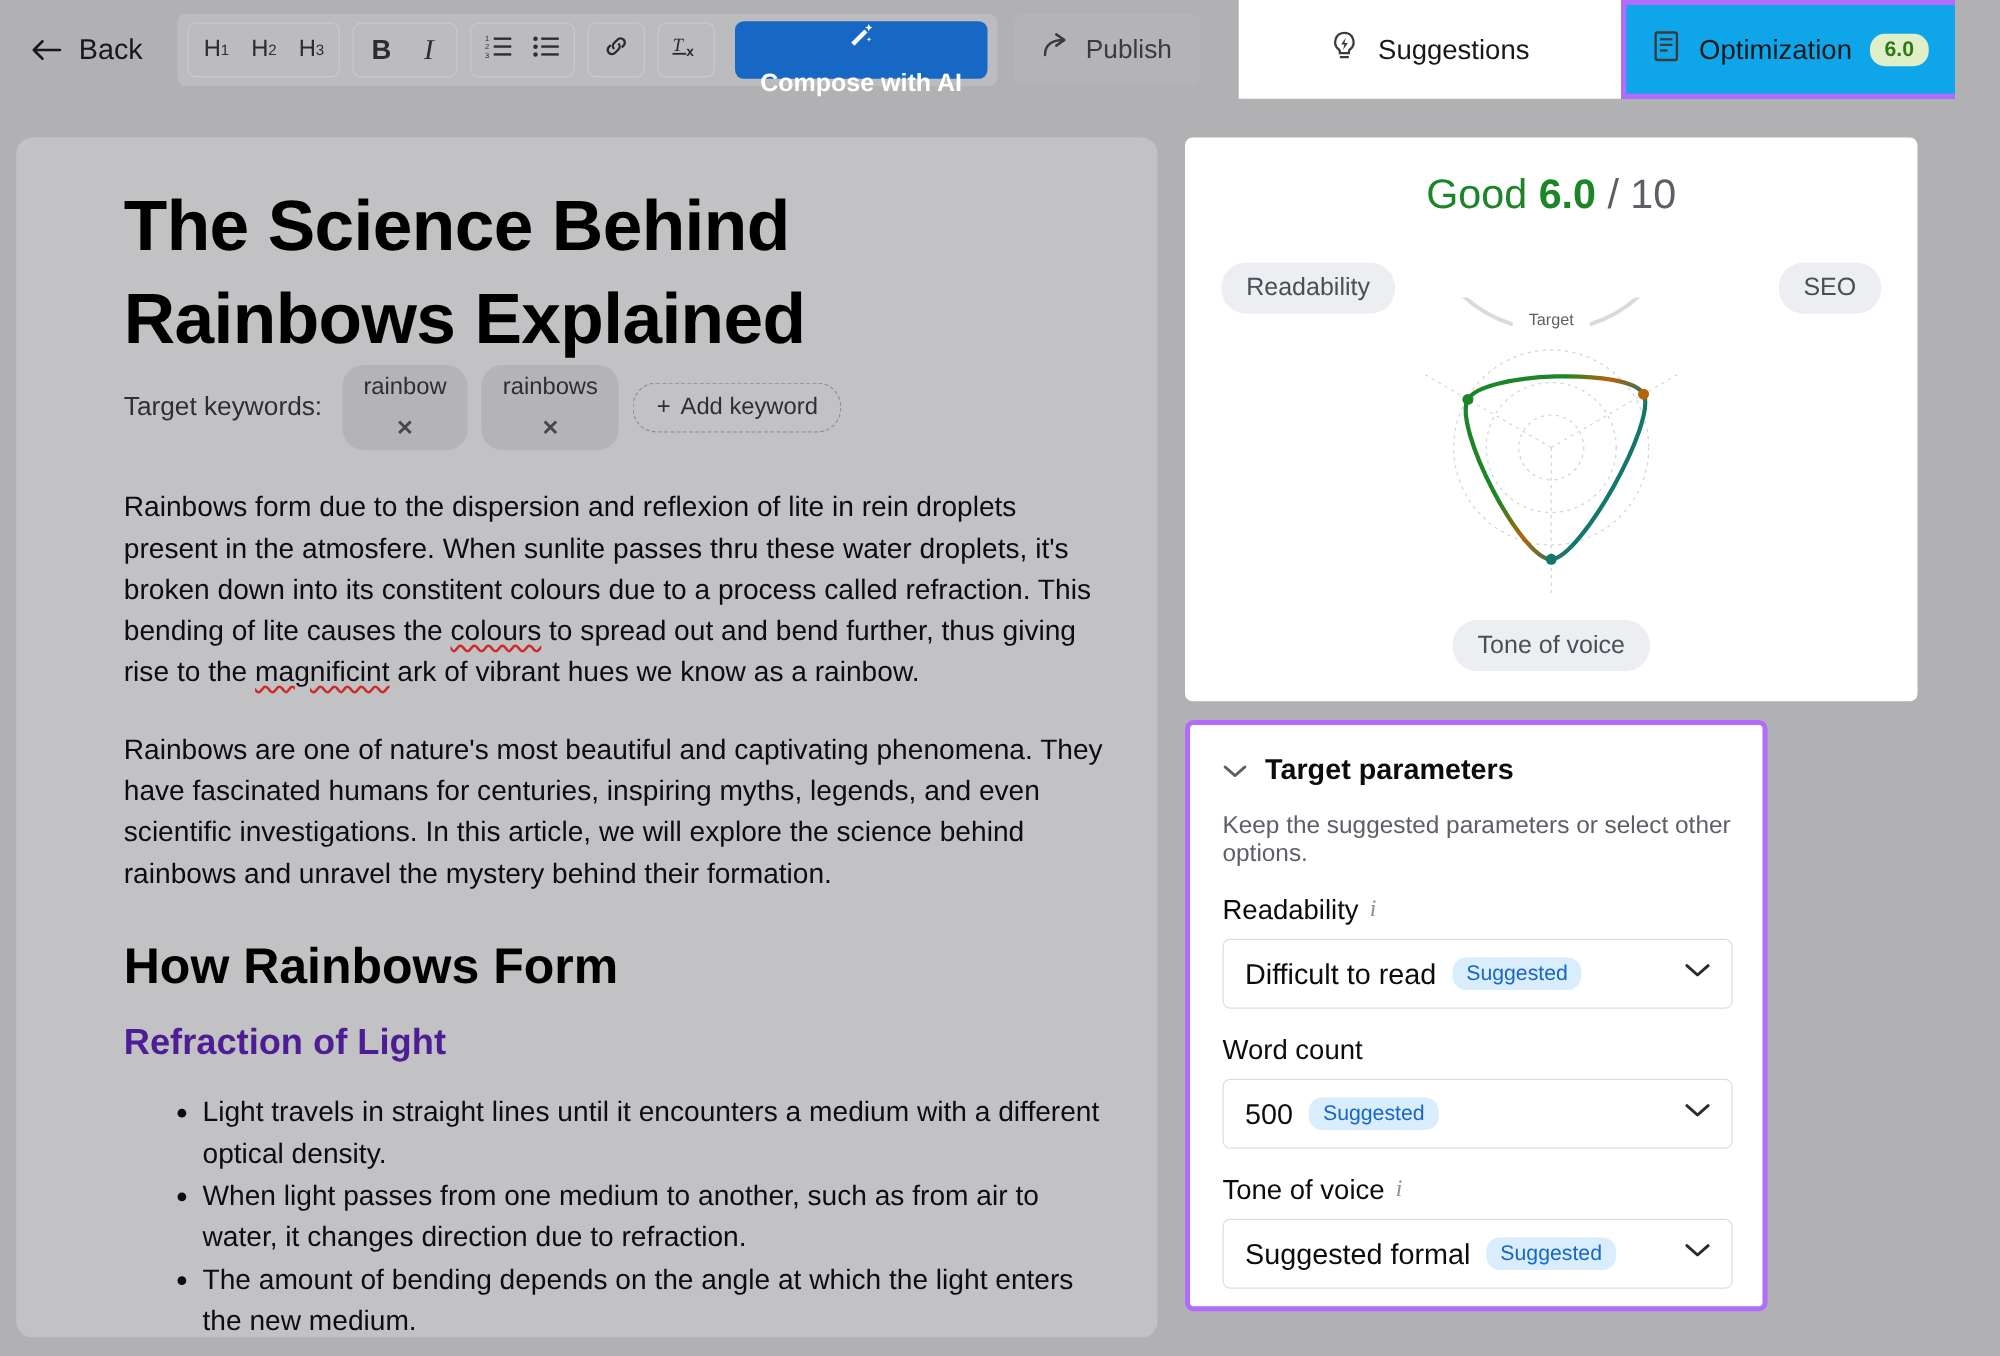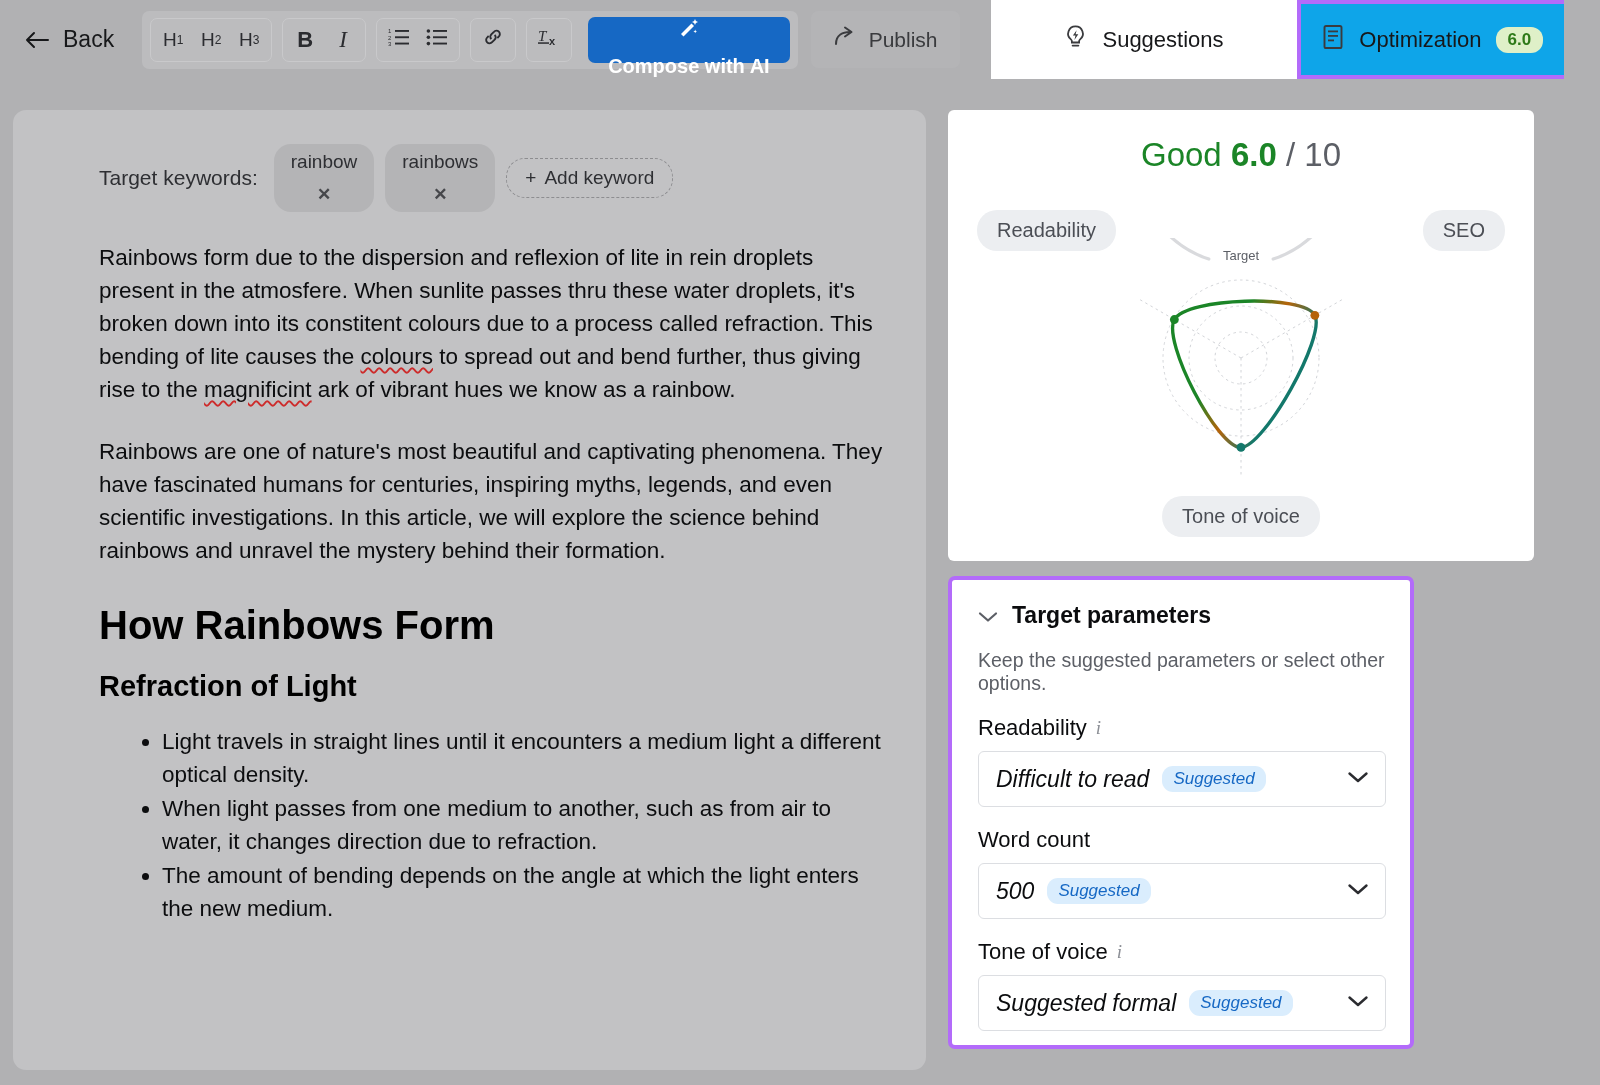--- a/index.html
+++ b/index.html
@@ -135,21 +135,21 @@
   .misspell {
     text-decoration: underline wavy #cd2b2b;
     text-decoration-thickness: 1.6px;
     text-underline-offset: 3px;
   }
   .doc-h2 {
     font-size: 40px; font-weight: bold; color: #000;
     margin-top: 36px;
   }
   .doc-h3 {
-    font-size: 29px; font-weight: bold; color: #000000;
+    font-size: 29px; font-weight: bold; color: #4c1d95;
     margin-top: 22px;
   }
   .doc-ul { margin-top: 22px; padding-left: 63px; }
   .doc-ul li {
     font-size: 22.5px; line-height: 33px; color: #0c0d0f;
     margin-bottom: 1px;
   }
 
   
   .score-card {
@@ -210,21 +210,20 @@
     font-family: "Liberation Serif", serif; font-style: italic;
     font-size: 19px; color: #8b8e95;
     cursor: pointer;
   }
   .select {
     display: flex; align-items: center;
     margin-top: 10px; height: 56px;
     border: 1px solid #dcdee2; border-radius: 6px;
     padding: 0 16px 0 17px;
     cursor: pointer;
-    font-style: italic;
   }
   .select .value { font-size: 23px; color: #0b0c0e; }
   .sugg-badge {
     background: #daedfd; color: #1668c4;
     font-size: 17px; border-radius: 11px;
     padding: 3px 11px; margin-left: 13px;
   }
   .chev { margin-left: auto; color: #2b2c30; }
 </style>
 </head>
@@ -348,20 +347,21 @@
           <rect x="7" y="15.5" width="6" height="1.8" fill="#3a3b3e"></rect>
         </svg>
       </span>
       <span>Optimization</span>
       <span class="score-pill">6.0</span>
     </div>
   </div>
 </div>
 
 <div class="editor">
+  <div class="doc-title">The Science Behind Rainbows Explained</div>
 
   <div class="kw-row">
     <span class="kw-label">Target keywords:</span>
     <span class="kw-chip">
       <span>rainbow</span>
       <span class="kw-x">✕</span>
     </span>
     <span class="kw-chip">
       <span>rainbows</span>
       <span class="kw-x">✕</span>
@@ -372,21 +372,21 @@
     </span>
   </div>
 
   <p class="doc-p" id="para1"><span>Rainbows form due to the dispersion and reflexion of lite in rein droplets present in the atmosfere. When sunlite passes thru these water droplets, it's broken down into its constitent </span><span>colours</span><span> due to a process called refraction. This bending of lite causes the </span><span class="misspell">colours</span><span> to spread out and bend further, thus giving rise to the </span><span class="misspell">magnificint</span><span> ark of vibrant hues we know as a rainbow.</span></p>
   <p class="doc-p">Rainbows are one of nature's most beautiful and captivating phenomena. They have fascinated humans for centuries, inspiring myths, legends, and even scientific investigations. In this article, we will explore the science behind rainbows and unravel the mystery behind their formation.</p>
 
   <div class="doc-h2">How Rainbows Form</div>
   <div class="doc-h3">Refraction of Light</div>
 
   <ul class="doc-ul" id="bullets">
-      <li>Light travels in straight lines until it encounters a medium light a different optical density.</li>
+      <li>Light travels in straight lines until it encounters a medium with a different optical density.</li>
       <li>When light passes from one medium to another, such as from air to water, it changes direction due to refraction.</li>
       <li>The amount of bending depends on the angle at which the light enters the new medium.</li>
     </ul>
 
 </div>
 
 <div class="score-card">
   <div class="score-head">
     <span>Good</span>
     <span class="val">6.0</span>

